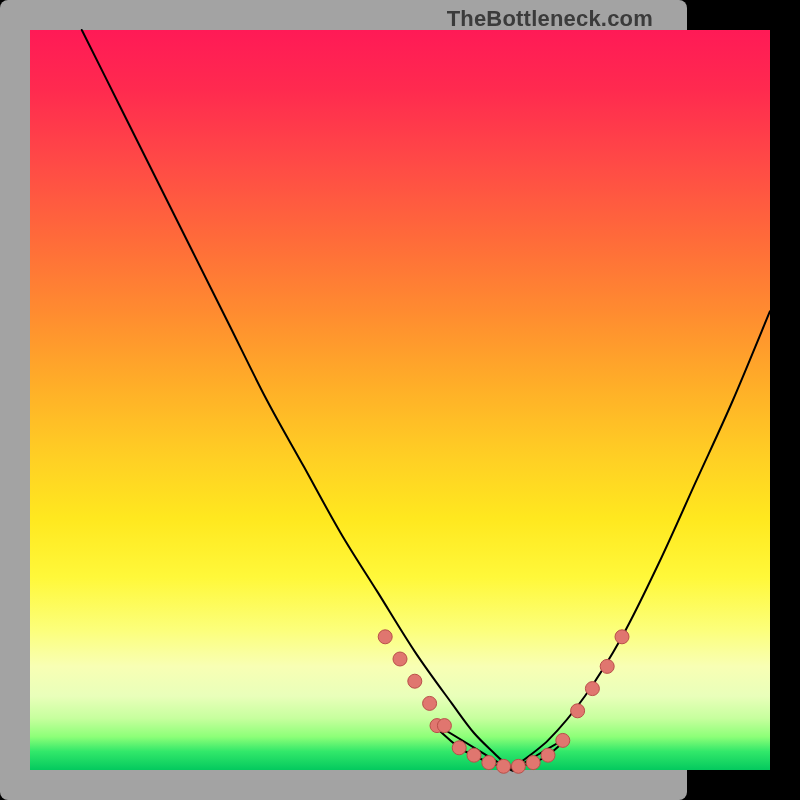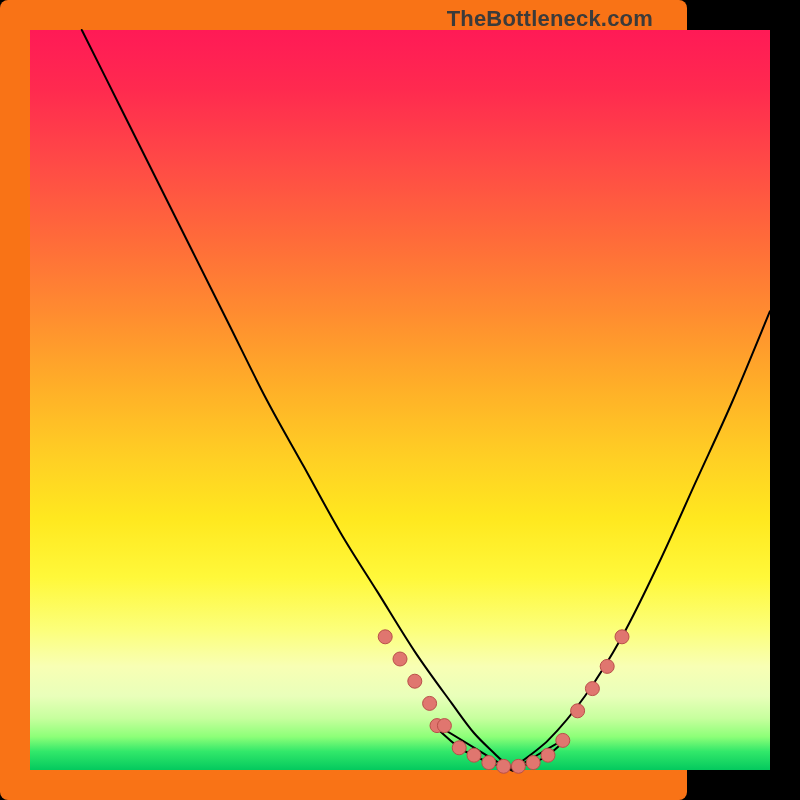--- a/index.html
+++ b/index.html
@@ -8,21 +8,21 @@
     width: 800px;
     height: 800px;
     background: #000;
     overflow: hidden;
     font-family: Arial, Helvetica, sans-serif;
   }
   .frame {
     position: relative;
     width: 687px;
     height: 800px;
-    background: #f97316;
+    background: #a3a3a3;
     border-radius: 8px;
   }
   .plot-area {
     position: absolute;
     left: 30px;
     top: 30px;
     width: 740px;
     height: 740px;
     
     background: linear-gradient(

